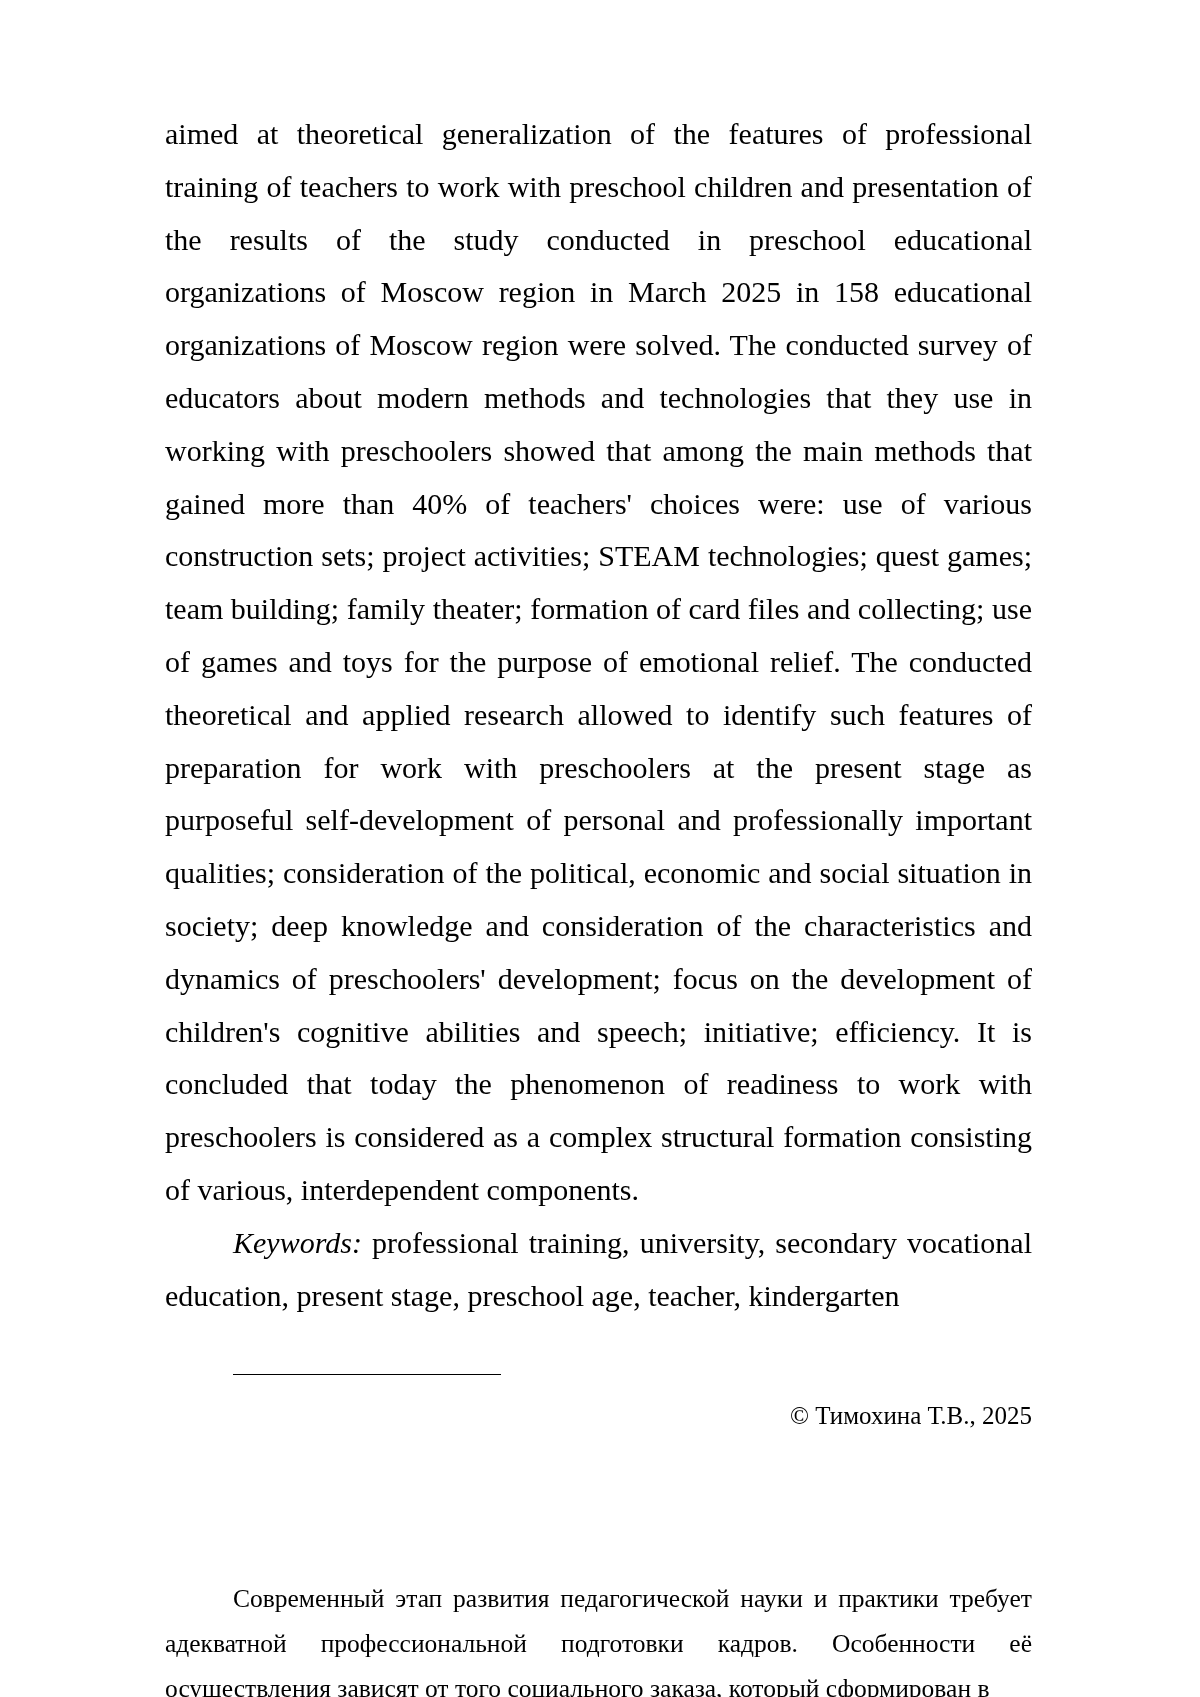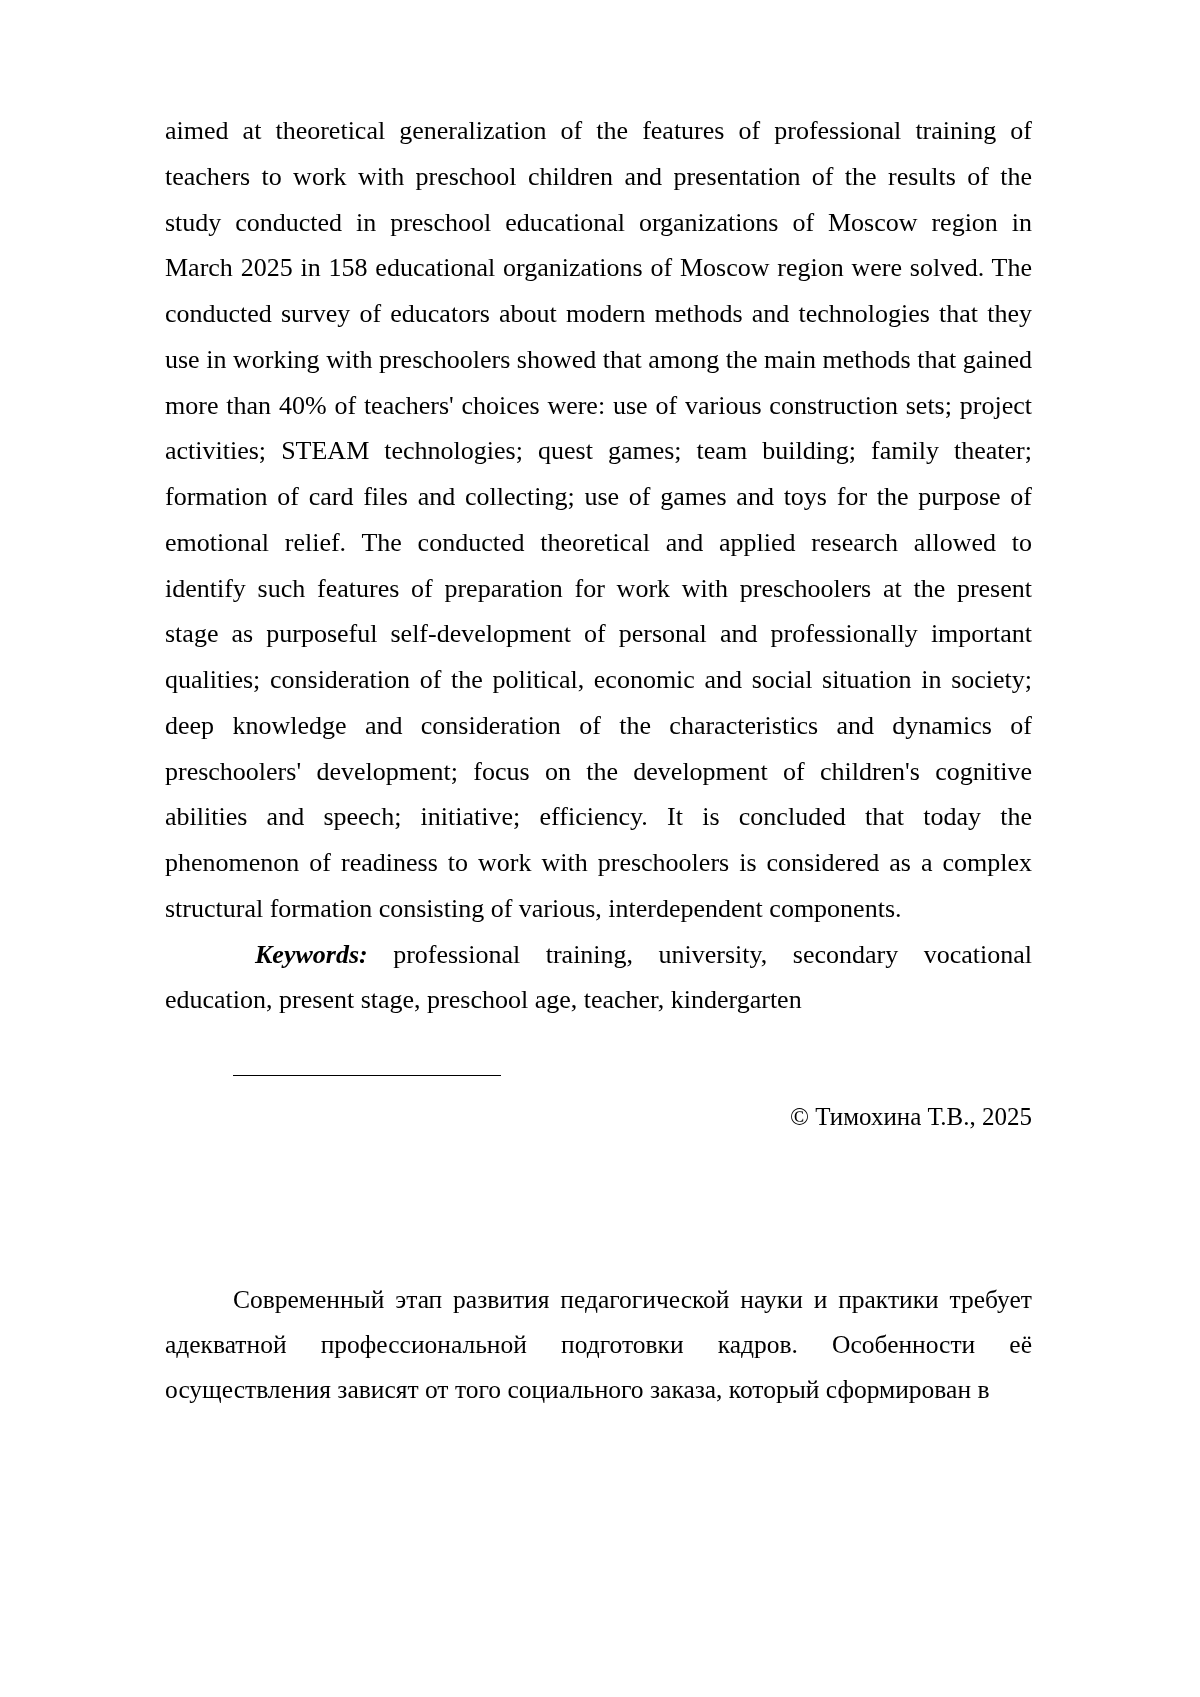--- a/index.html
+++ b/index.html
@@ -16,42 +16,41 @@
   }
   .page {
     position: relative;
     width: 1200px;
     height: 1697px;
     box-sizing: border-box;
     padding: 108px 168px 0 165px;
     background: #ffffff;
   }
   .body-text {
-    font-size: 26px;
+    font-size: 30px;
     line-height: 1.76;
     text-align: justify;
     text-justify: inter-word;
     hyphens: none;
   }
   .abstract-tail {
     margin: 0;
   }
   .para-indent {
     text-indent: 68px;
   }
   .kw-block {
     margin: 0;
   }
   .cite-block {
     margin: 0;
   }
   .lead-label {
-    font-weight: bold;
+    font-weight: normal;
     font-style: italic;
-    margin-left: 22px;
   }
   .rule-wrap {
     margin-top: 52px;
     padding-left: 68px;
   }
   .rule {
     width: 268px;
     height: 0;
     border-top: 1.6px solid #000;
   }

